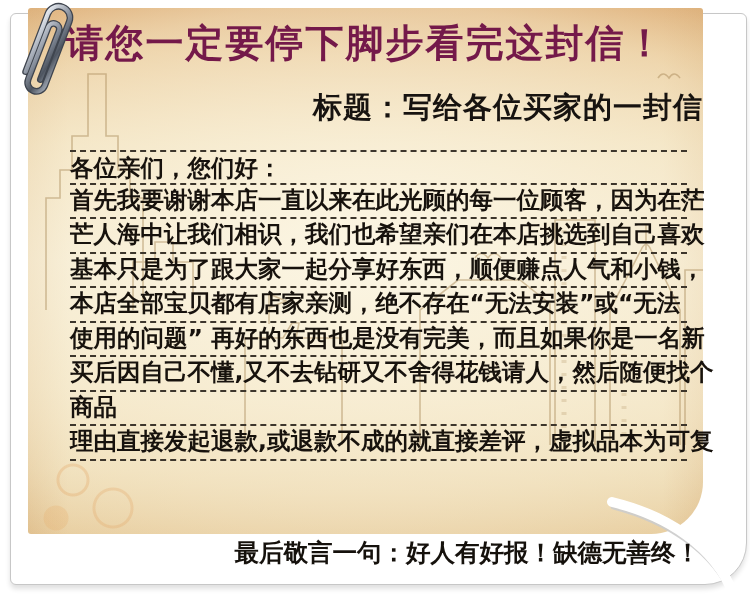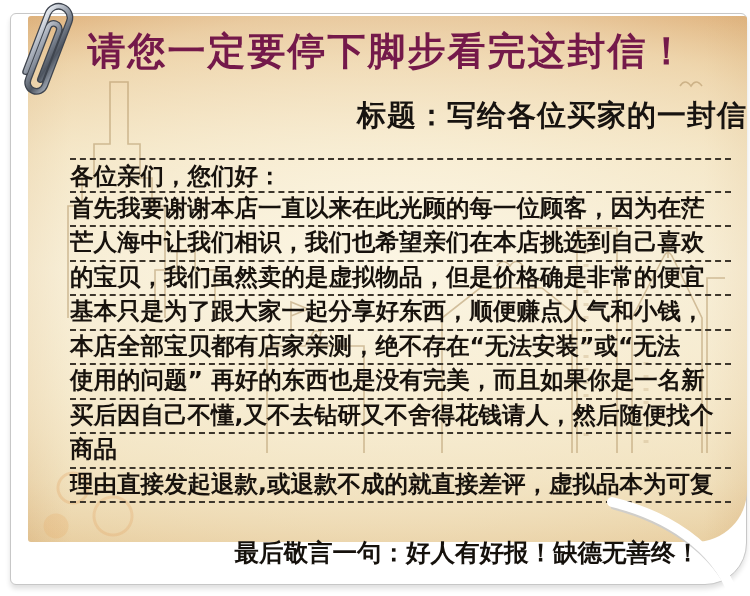--- a/index.html
+++ b/index.html
@@ -12,30 +12,29 @@
   .sheet{
     position:absolute;left:10px;top:13px;width:735px;height:570px;
     background:#ffffff;border:1px solid #c7c7c7;
     border-radius:6px 6px 42px 6px;
     box-shadow:0 4px 5px rgba(0,0,0,.12);
   }
   
   .curl{position:absolute;right:-6px;bottom:-14px;width:150px;height:120px;pointer-events:none;}
   
   .parchment{
-    position:absolute;left:28px;top:16px;width:675px;height:526px;
+    position:absolute;left:28px;top:8px;width:675px;height:526px;
     border-radius:3px 3px 52px 3px;
     background:
       radial-gradient(circle at 45px 472px, rgba(232,172,104,.00) 13px, rgba(226,162,96,.30) 14px 16px, rgba(226,162,96,0) 17px),
       radial-gradient(circle at 85px 500px, rgba(232,172,104,.00) 17px, rgba(226,162,96,.28) 18px 20px, rgba(226,162,96,0) 21px),
       radial-gradient(circle at 28px 510px, rgba(230,170,100,.25) 0 12px, rgba(230,170,100,0) 13px),
       radial-gradient(120% 85% at 50% 46%, rgba(252,246,228,.95) 0%, rgba(246,234,206,.55) 55%, rgba(246,234,206,0) 78%),
       linear-gradient(90deg, rgba(205,155,95,.28) 0%, rgba(205,155,95,0) 6%, rgba(205,155,95,0) 94%, rgba(205,155,95,.28) 100%),
       linear-gradient(180deg,#d9a265 0%,#e5bd85 9%,#f0ddb4 26%,#f5ecd3 48%,#f3e6c5 72%,#eedcb4 88%,#e7cc9d 100%);
-    padding-left: 44px;
   }
   
   .skyline{position:absolute;left:0;top:0;width:100%;height:100%;pointer-events:none;}
   
   .banner{
     position:absolute;left:0;top:10px;width:100%;text-align:center;
     font-size:38px;font-weight:bold;letter-spacing:2px;color:#74194a;
     white-space:nowrap;
   }
   .subtitle{
@@ -97,21 +96,20 @@
     <path d="M657 437 V262 h18"></path>
   </svg>
 
   <div class="banner">请您一定要停下脚步看完这封信！</div>
   <div class="subtitle">标题：写给各位买家的一封信</div>
 
   <div class="letter">
     <div class="row first">各位亲们，您们好：</div>
     <div class="row">首先我要谢谢本店一直以来在此光顾的每一位顾客，因为在茫</div>
     <div class="row">芒人海中让我们相识，我们也希望亲们在本店挑选到自己喜欢</div>
-    <div class="row">的宝贝，我们虽然卖的是虚拟物品，但是价格确是非常的便宜</div>
     <div class="row">基本只是为了跟大家一起分享好东西，顺便赚点人气和小钱，</div>
     <div class="row">本店全部宝贝都有店家亲测，绝不存在“无法安装”或“无法</div>
     <div class="row">使用的问题” 再好的东西也是没有完美，而且如果你是一名新</div>
     <div class="row">买后因自己不懂,又不去钻研又不舍得花钱请人，然后随便找个</div>
     <div class="row">商品</div>
     <div class="row">理由直接发起退款,或退款不成的就直接差评，虚拟品本为可复</div>
   </div>
 </div>
 
 <div class="closing">最后敬言一句：好人有好报！缺德无善终！</div>

